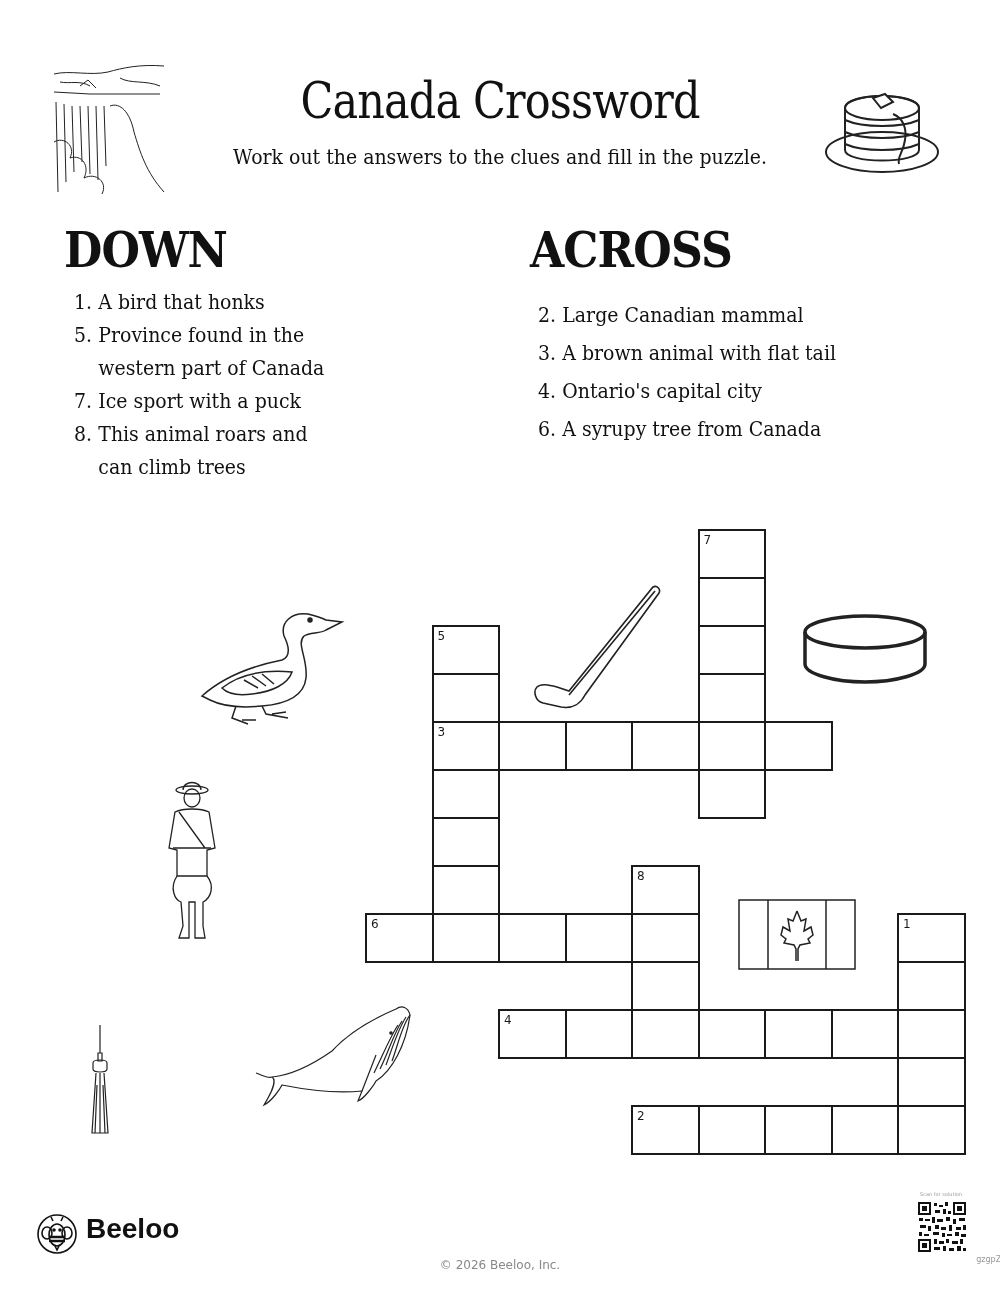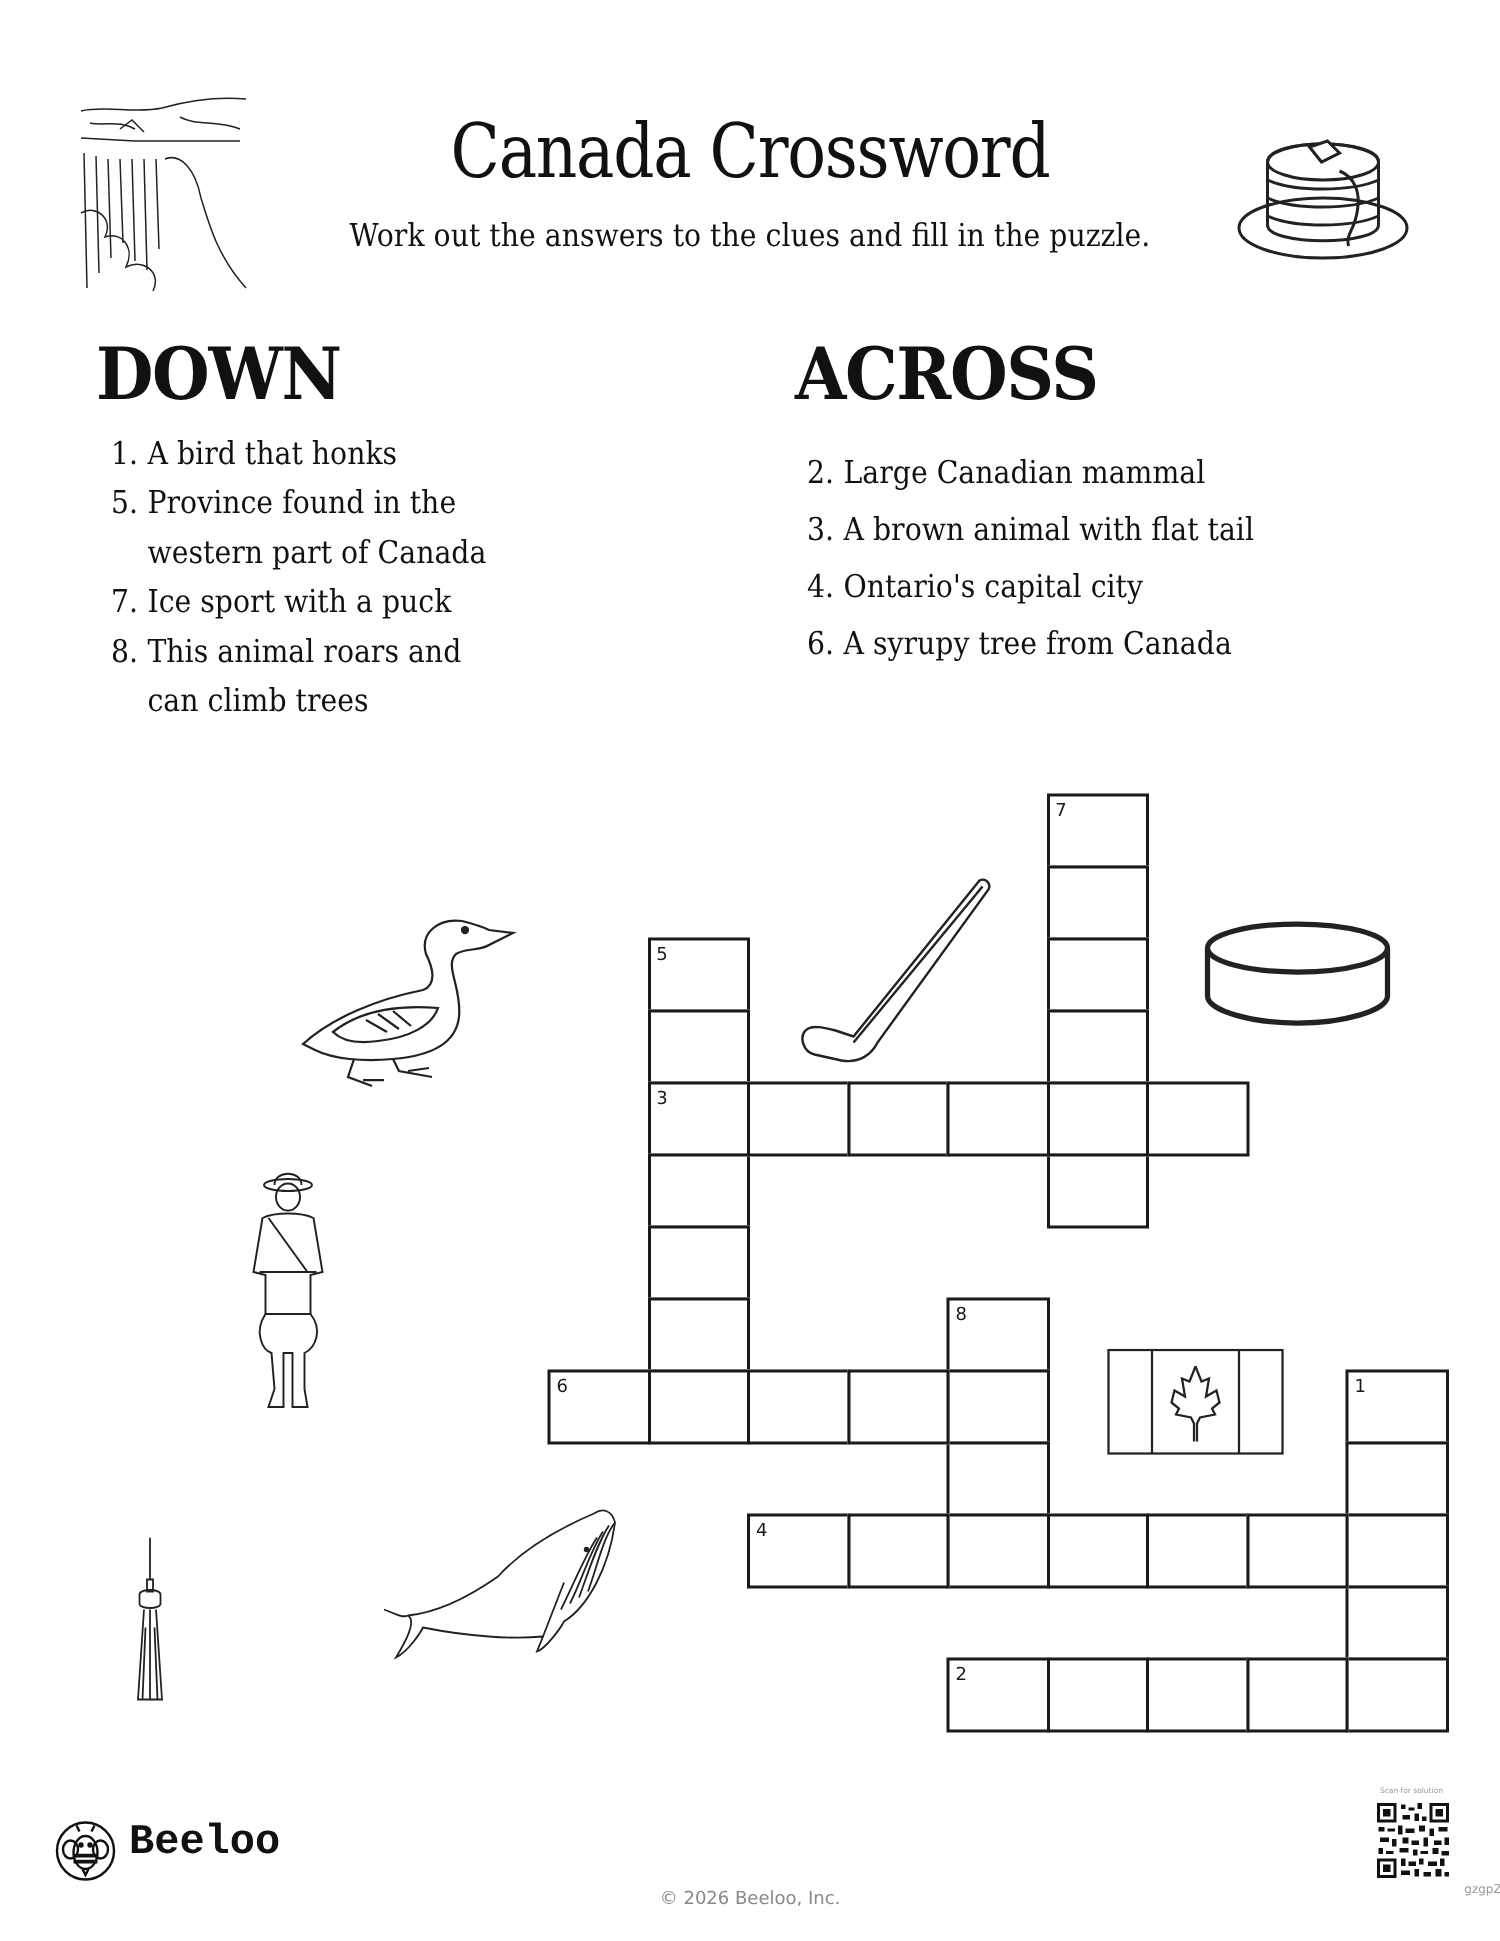--- a/index.html
+++ b/index.html
@@ -9,21 +9,21 @@
   .subtitle { left:0; width:1000px; top:145px; text-align:center; font-family:"DejaVu Serif", serif; font-size:21px; transform:scaleX(0.9); }
   .section-head { font-family:"DejaVu Serif", serif; font-size:48px; font-weight:bold; letter-spacing:-1px; transform-origin:left center; transform:scaleX(0.92); }
   .clues { list-style:none; margin:0; padding:0; font-family:"DejaVu Serif", serif; font-size:21px; line-height:33px; }
   .clues li { display:flex; transform-origin:left center; transform:scaleX(0.9); white-space:nowrap; }
   .clues li .num { width:27px; flex:none; }
   .clues li .txt { white-space:normal; }
   .cell { position:absolute; box-sizing:border-box; border:2.5px solid #1a1a1a; background:#fff; }
   .cell .n { position:absolute; left:4px; top:2px; font-family:"DejaVu Sans", sans-serif; font-size:12px; color:#1a1a1a; }
   .illus { position:absolute; }
   .footer-copy { left:0; width:1000px; top:1258px; text-align:center; font-family:"DejaVu Sans", sans-serif; font-size:12px; color:#888; }
-  .brand { left:86px; top:1213px; font-family:Liberation Mono, monospace; font-size:28px; font-weight:bold; color:#111; }
+  .brand { left:86px; top:1213px; font-family:Liberation Sans, sans-serif; font-size:28px; font-weight:bold; color:#111; }
   .qr-cap { left:905px; top:1191px; width:72px; text-align:center; font-family:"DejaVu Sans", sans-serif; font-size:5px; color:#999; }
   .qr-code { left:946px; top:1255px; width:72px; text-align:right; font-family:"DejaVu Sans", sans-serif; font-size:8px; color:#999; }
 </style>
 </head>
 <body>
 
 <div class="illus" style="left:50px;top:62px;width:118px;height:135px;">
   <svg width="118" height="135" viewBox="0 0 118 135" fill="none" stroke="#222" stroke-width="1">
     <path d="M4 12 C20 8 40 14 58 10 C72 6 90 2 114 4"></path>
     <path d="M4 30 L40 32 L110 32"></path>

